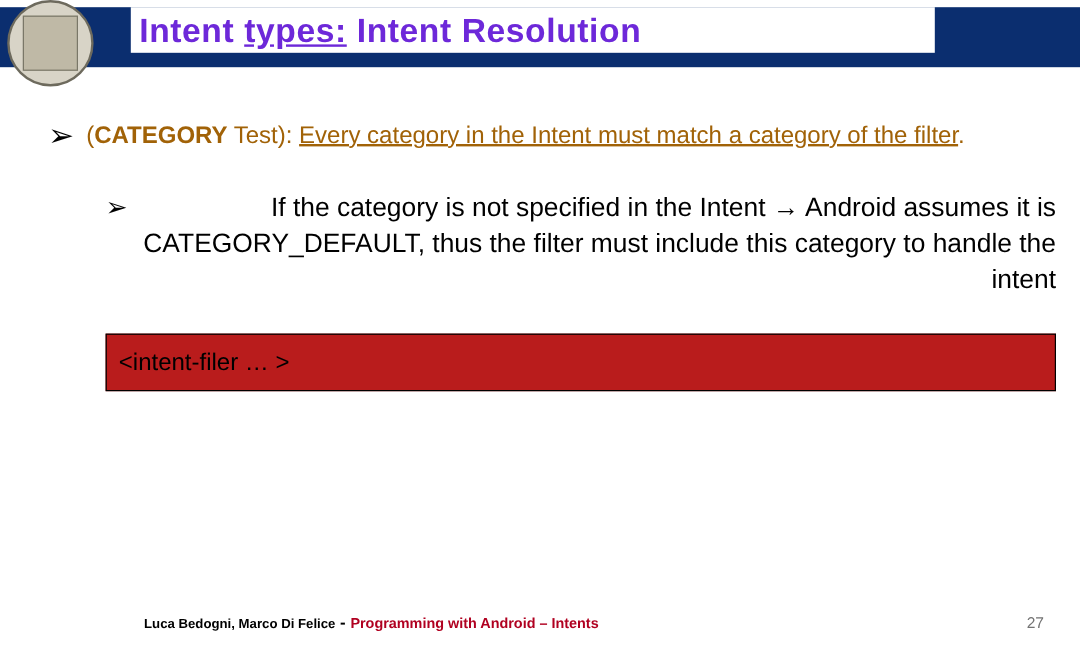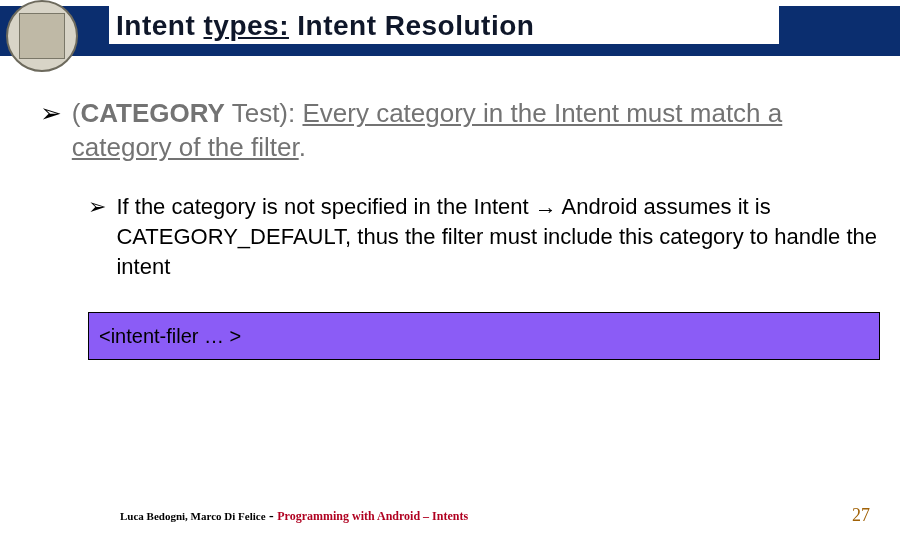--- a/index.html
+++ b/index.html
@@ -38,21 +38,21 @@
     height: 46px;
     background: #bfb9a6;
     border: 1px solid #7a7768;
   }
   .title {
     position: absolute;
     left: 116px;
     top: 10px;
     font-size: 28px;
     font-weight: bold;
-    color: #0f172a;
+    color: #6d28d9;
     letter-spacing: 0.5px;
     z-index: 3;
   }
   .title .t-underlined {
     text-decoration: underline;
   }
   .title-bg {
     position: absolute;
     left: 109px;
     top: 6px;
@@ -74,23 +74,23 @@
   }
   .wing {
     font-family: "Segoe UI Symbol", Arial, sans-serif;
     font-size: 26px;
     line-height: 34px;
     color: #000;
     margin-right: 10px;
     flex: 0 0 auto;
   }
   .b1-text {
-    font-size: 26px;
+    font-size: 20px;
     line-height: 34px;
-    color: #737373;
+    color: #a16207;
   }
   .b1-text .cat-test {
     font-weight: normal;
   }
   .b1-text .cat-strong {
     font-weight: bold;
   }
   .b1-text .u {
     text-decoration: underline;
   }
@@ -101,28 +101,29 @@
     margin-bottom: 30px;
   }
   .sub-bullet .wing {
     font-size: 22px;
     line-height: 30px;
   }
   .b2-text {
     font-size: 22px;
     line-height: 30px;
     color: #000;
+    text-align: right;
   }
   .arrow {
     font-family: Arial, sans-serif;
   }
   .code-block {
     margin-left: 48px;
     margin-right: 0;
-    background: #8b5cf6;
+    background: #b91c1c;
     border: 1px solid #000;
     padding: 8px 10px;
     font-size: 20px;
     line-height: 30px;
     font-family: Arial, sans-serif;
     color: #000;
   }
   .code-block .line2 {
     padding-left: 28px;
   }
@@ -131,41 +132,40 @@
   }
   .footer {
     position: absolute;
     bottom: 14px;
     left: 120px;
     right: 30px;
     display: flex;
     align-items: center;
     justify-content: space-between;
     font-size: 12px;
-    font-family: Liberation Serif, serif;
   }
   .footer-left {
     color: #000;
   }
   .footer-left .authors {
     font-weight: bold;
     font-size: 11px;
   }
   .footer-left .dash {
     font-weight: bold;
     font-size: 14px;
   }
   .footer-left .course {
     color: #b00020;
     font-weight: bold;
     font-size: 12px;
   }
   .footer-right {
-    color: #a16207;
-    font-size: 18px;
+    color: #737373;
+    font-size: 13px;
   }
 </style>
 </head>
 <body>
 
 <div class="header-band"></div>
 
 <div class="seal">
   <div class="seal-inner"></div>
 </div>

